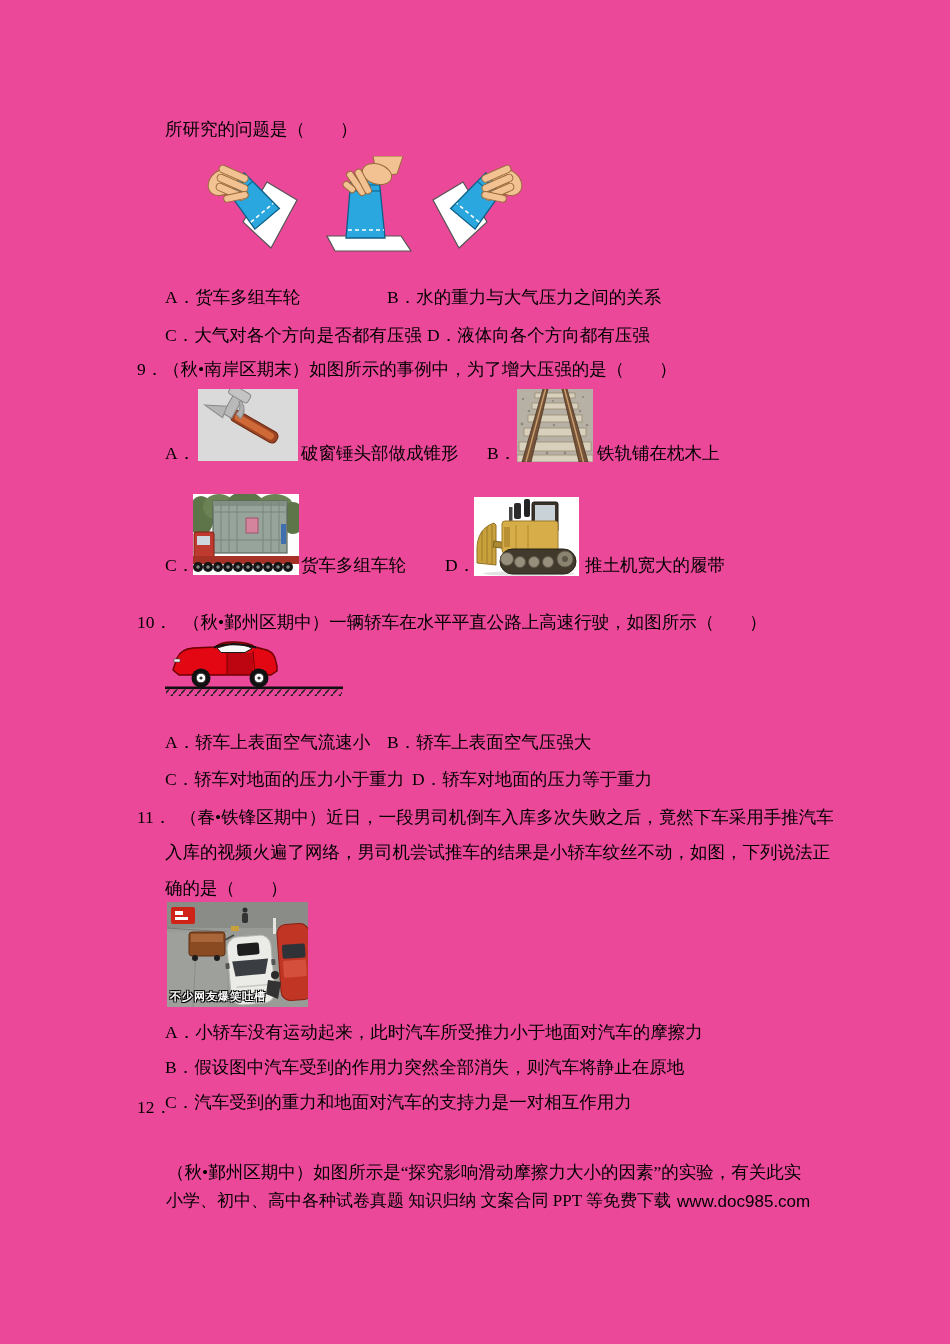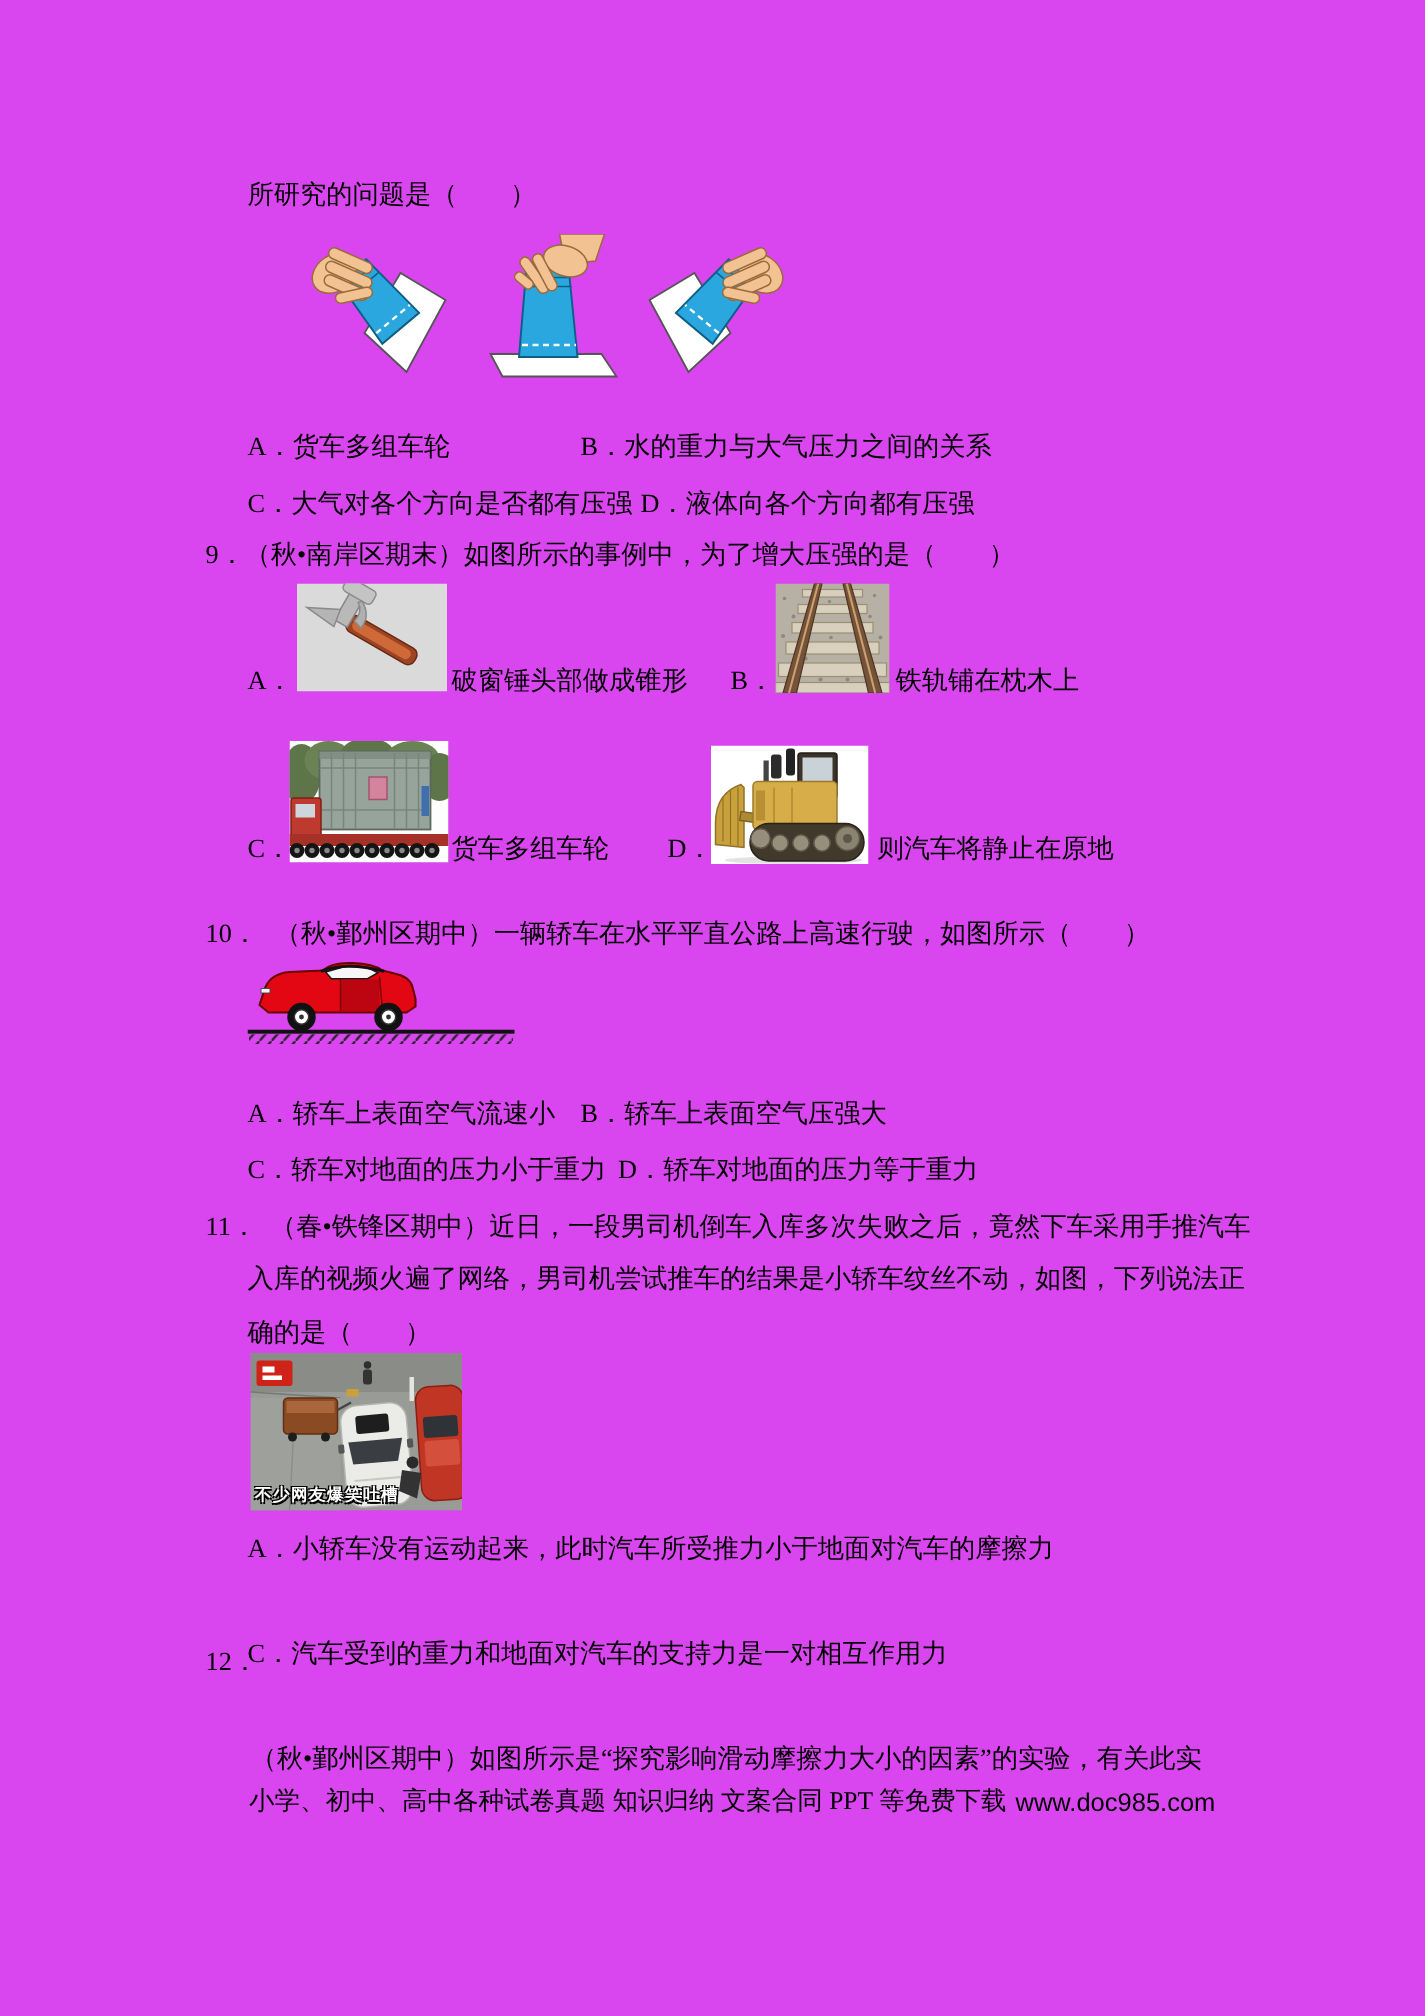--- a/index.html
+++ b/index.html
@@ -1,17 +1,17 @@
 <!DOCTYPE html>
 <html><head>
 <meta charset="utf-8">
 <style>
   html,body{margin:0;padding:0;background:#fff;}
   .page{
-    position:relative;width:950px;height:1344px;background:#d946ef;
+    position:relative;width:950px;height:1344px;background:#ec4899;
     font-family:"Liberation Serif","DejaVu Serif",serif;color:#000;
     overflow:hidden;
   }
   .t{position:absolute;font-size:17.5px;line-height:20px;white-space:nowrap;}
   .fig{position:absolute;}
   .fig svg{display:block;}
   .sv-cap{
     position:absolute;left:3px;bottom:3px;font-size:11px;font-weight:bold;color:#fff;
     font-family:"Liberation Sans","DejaVu Sans",sans-serif;letter-spacing:1px;
     text-shadow:1px 1px 0 #000,-1px -1px 0 #000,1px -1px 0 #000,-1px 1px 0 #000;
@@ -195,21 +195,21 @@
       <rect x="26" y="52" width="76" height="25" rx="12.5" fill="#40392c" stroke="#282217"></rect>
       <circle cx="33" cy="62" r="6.5" fill="#978f7c" stroke="#5d5648"></circle>
       <circle cx="46" cy="65" r="5.5" fill="#978f7c" stroke="#5d5648"></circle>
       <circle cx="60" cy="65" r="5.5" fill="#978f7c" stroke="#5d5648"></circle>
       <circle cx="74" cy="65" r="5.5" fill="#978f7c" stroke="#5d5648"></circle>
       <circle cx="91" cy="62" r="8" fill="#8a8370" stroke="#5d5648"></circle>
       <circle cx="91" cy="62" r="3" fill="#5d5648"></circle>
     </svg>
   </div>
   <div class="t" style="left:445px;top:555px">D．</div>
-  <div class="t" style="left:585px;top:555px">则汽车将静止在原地</div>
+  <div class="t" style="left:585px;top:555px">推土机宽大的履带</div>
 
   <div class="t" style="left:137px;top:612px">10．</div>
   <div class="t" style="left:183px;top:612px">（秋•鄞州区期中）一辆轿车在水平平直公路上高速行驶，如图所示（　　）</div>
 
   <div class="fig" style="left:165px;top:640px">
     <svg width="180" height="56" viewBox="0 0 180 56">
       <defs>
         <pattern id="hat" width="8" height="9" patternUnits="userSpaceOnUse">
           <line x1="0" y1="9" x2="8" y2="0" stroke="#222" stroke-width="1.5"></line>
         </pattern>
@@ -274,20 +274,21 @@
       <circle cx="108" cy="73" r="4" fill="#2a2a2a"></circle>
       <polygon points="101,78 114,80 111,97 99,92" fill="#333"></polygon>
       <rect x="4" y="5" width="24" height="17" rx="2" fill="#d02318"></rect>
       <rect x="8" y="9" width="8" height="4" fill="#fff"></rect>
       <rect x="8" y="15" width="13" height="3" fill="#fff"></rect>
     </svg>
     <span class="sv-cap">不少网友爆笑吐槽</span>
   </div>
 
   <div class="t" style="left:165px;top:1022px"><span>A．</span><span>小轿车没有运动起来，此时汽车所受推力小于地面对汽车的摩擦力</span></div>
+  <div class="t" style="left:165px;top:1057px"><span>B．</span><span>假设图中汽车受到的作用力突然全部消失，则汽车将静止在原地</span></div>
   <div class="t" style="left:165px;top:1092px"><span>C．</span><span>汽车受到的重力和地面对汽车的支持力是一对相互作用力</span></div>
 
   <div class="t" style="left:137px;top:1097px">12．</div>
   <div class="t" style="left:167px;top:1162px">（秋•鄞州区期中）如图所示是“探究影响滑动摩擦力大小的因素”的实验，有关此实</div>
 
   <div class="t" style="left:166px;top:1191px;font-size:17px">小学、初中、高中各种试卷真题  知识归纳  文案合同  PPT 等免费下载</div>
   <div class="t site" style="left:677px;top:1192px">www.doc985.com</div>
 
 </div>
 

